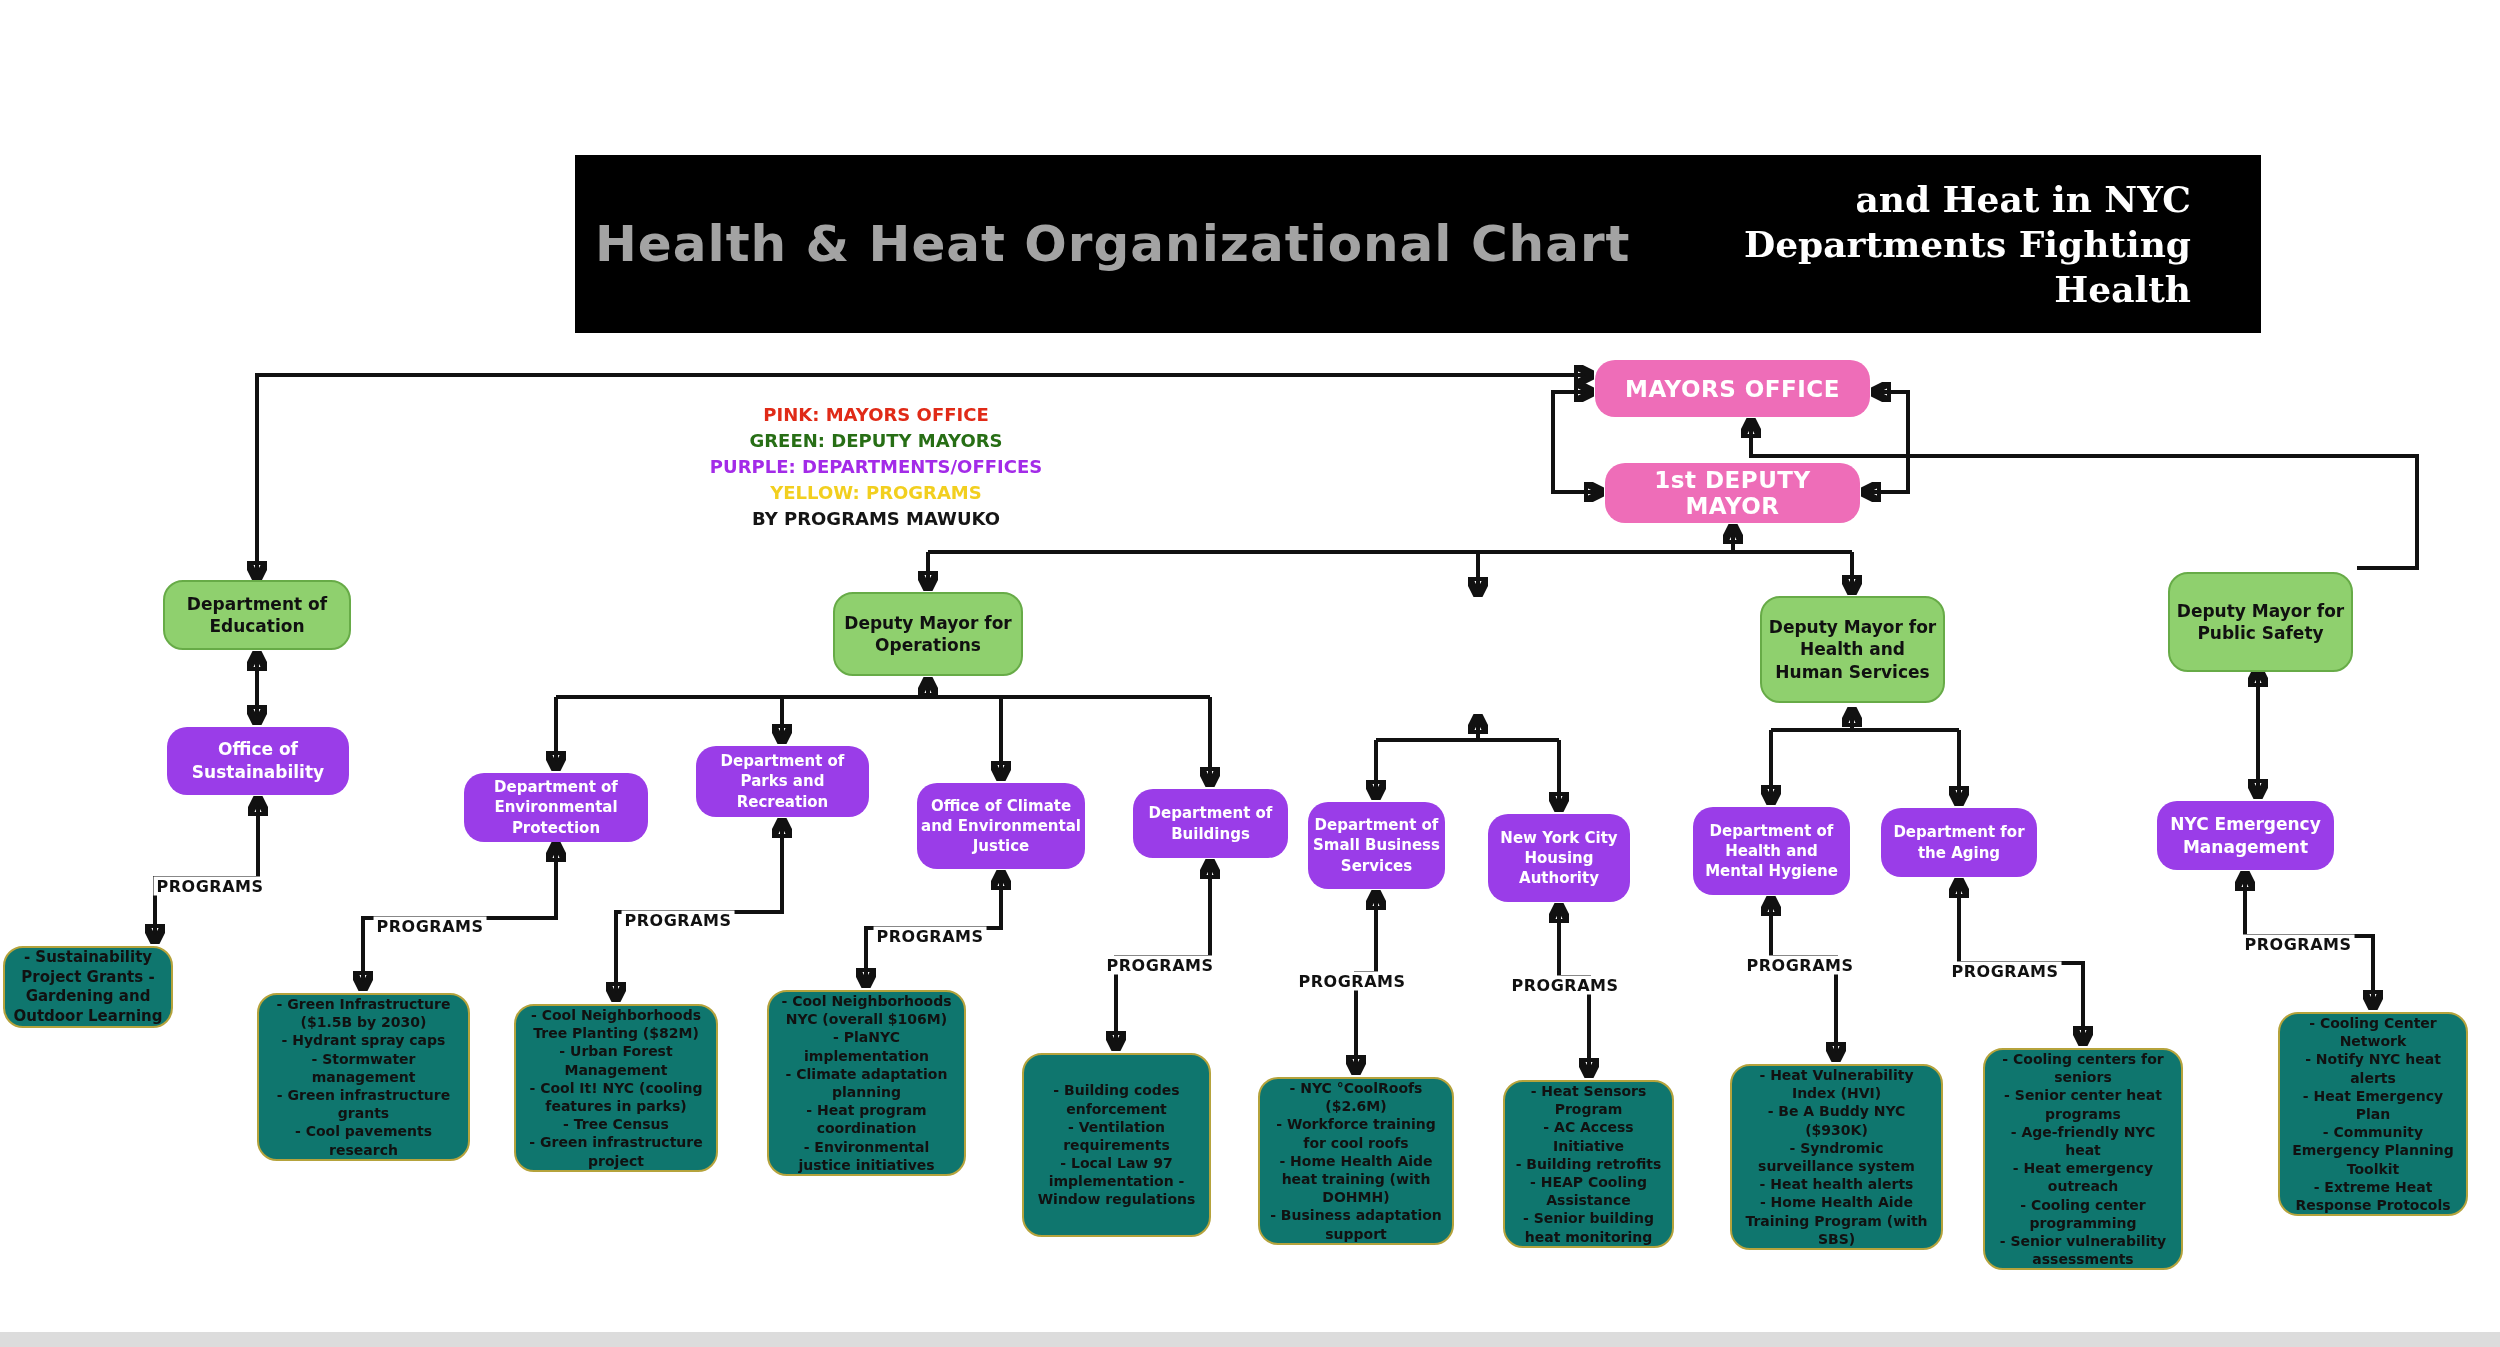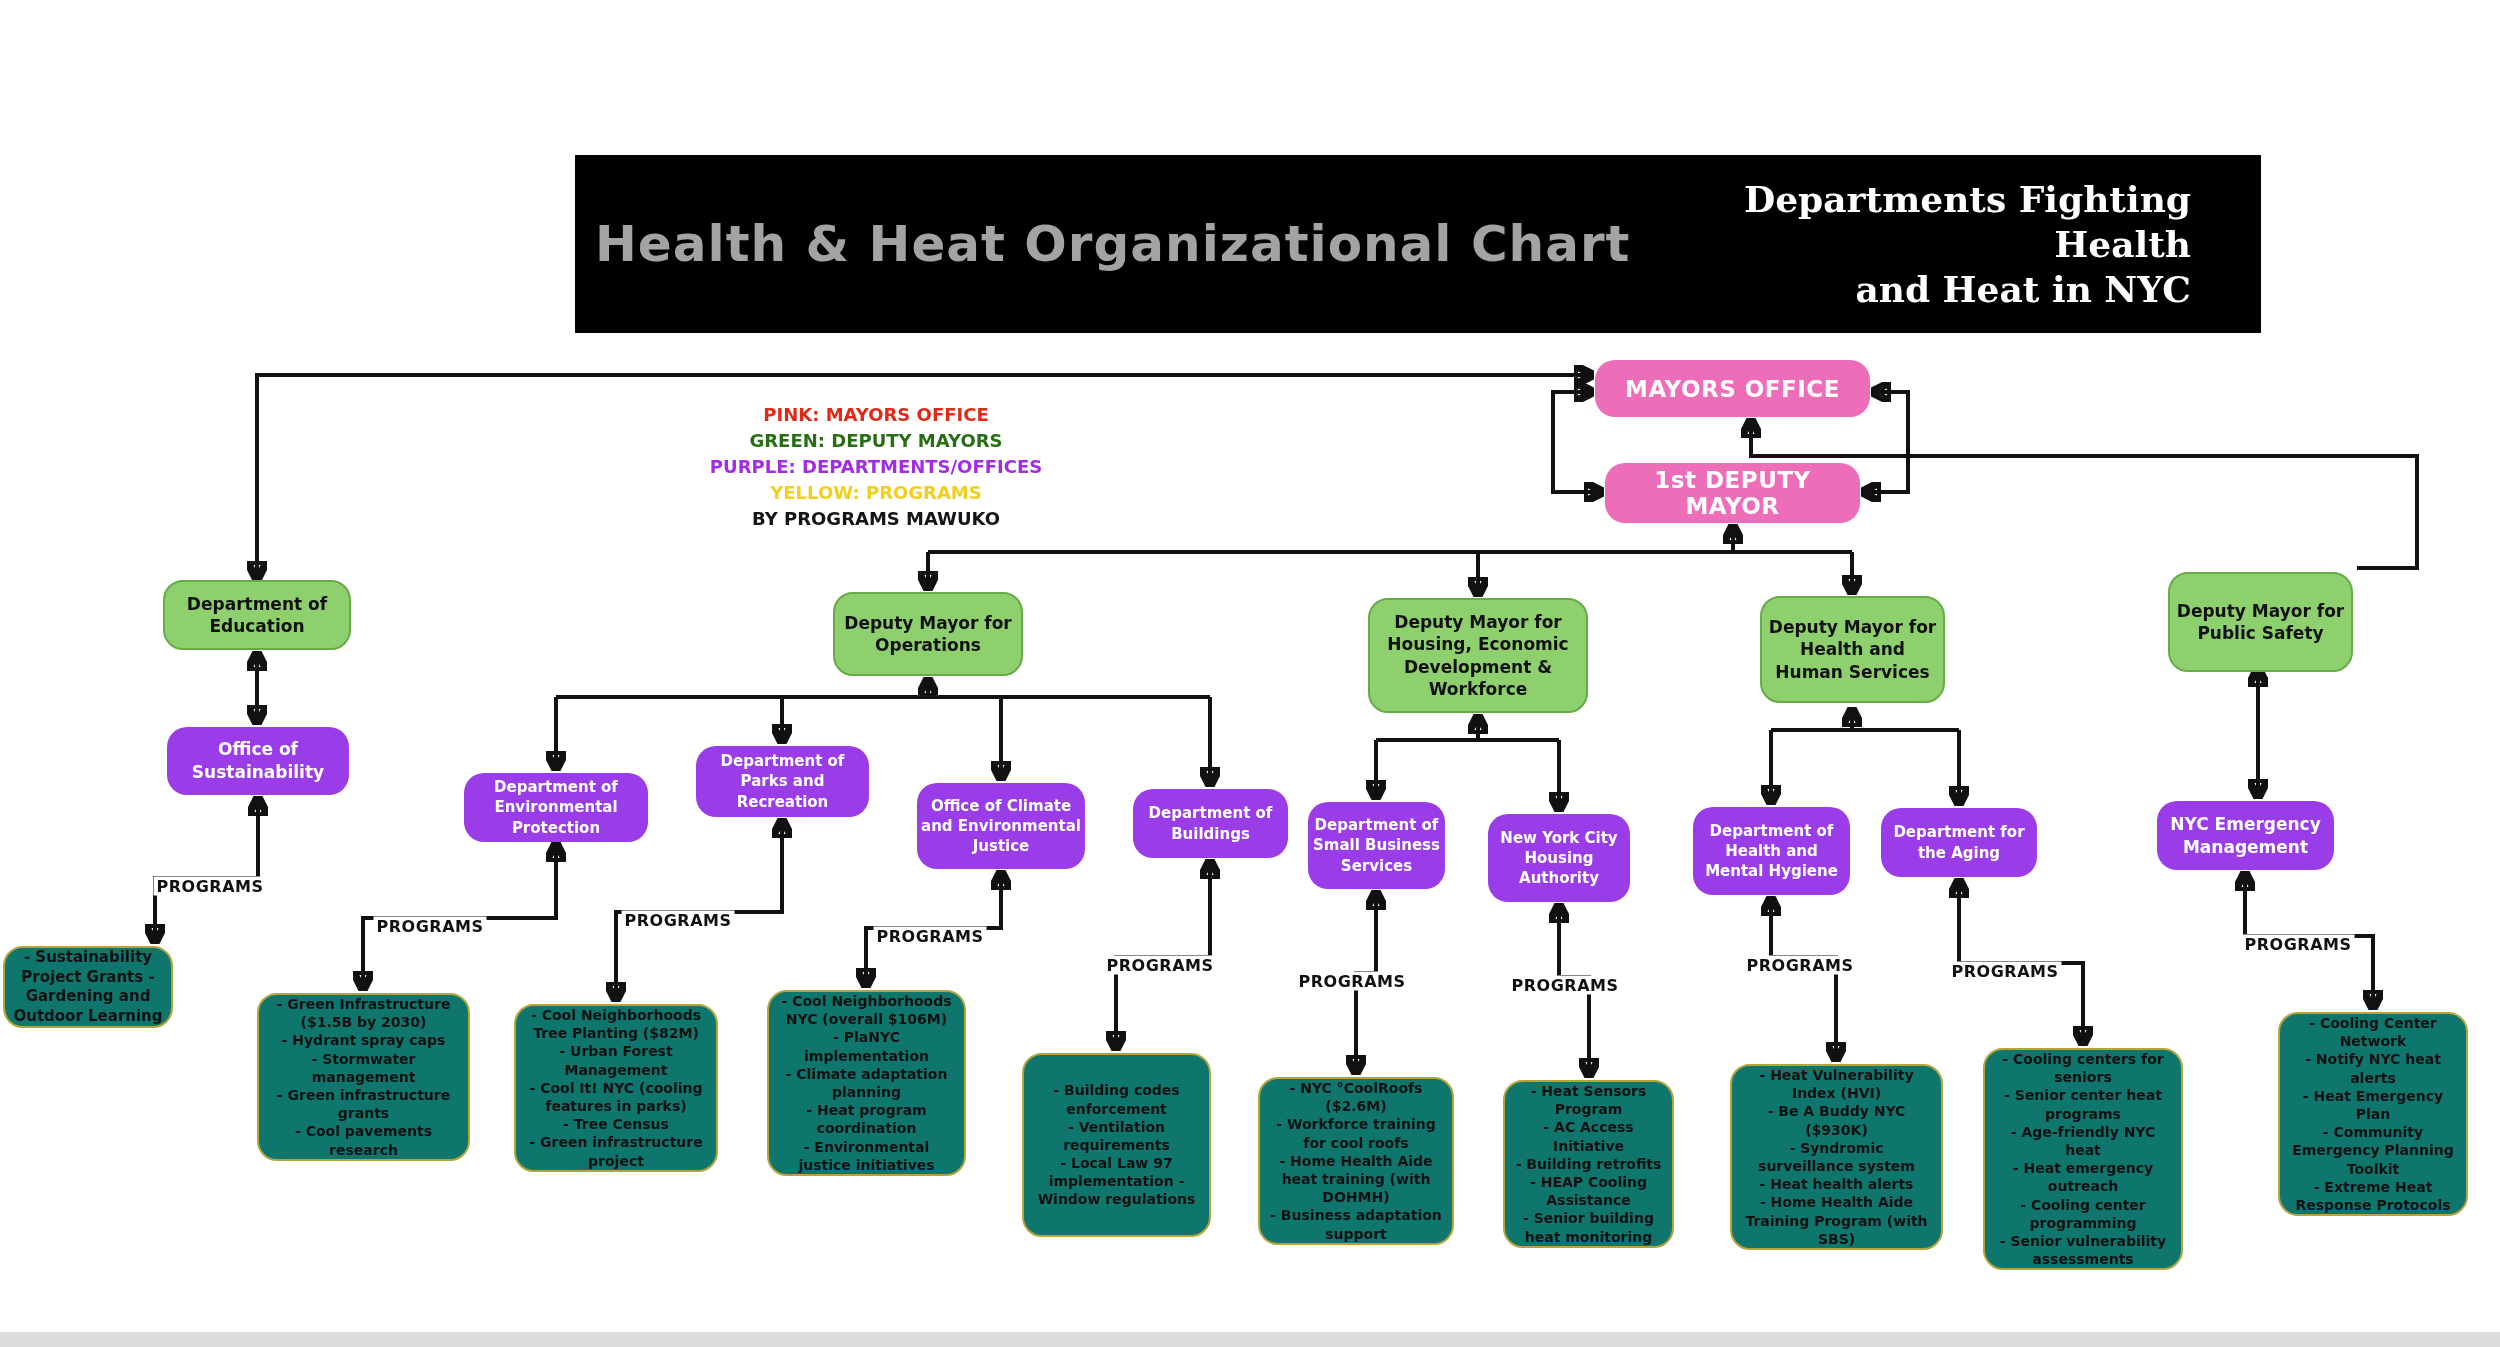--- a/index.html
+++ b/index.html
@@ -87,22 +87,22 @@
     <path d="M 1376 893 V 973 H 1356 V 1072" marker-start="url(#ah)" marker-end="url(#ah)"></path>
     <path d="M 1559 906 V 977 H 1589 V 1075" marker-start="url(#ah)" marker-end="url(#ah)"></path>
     <path d="M 1771 899 V 957 H 1836 V 1059" marker-start="url(#ah)" marker-end="url(#ah)"></path>
     <path d="M 1959 881 V 963 H 2083 V 1043" marker-start="url(#ah)" marker-end="url(#ah)"></path>
     <path d="M 2245 874 V 936 H 2373 V 1007" marker-start="url(#ah)" marker-end="url(#ah)"></path>
   </svg>
 
   <div class="titlebar">
     <div class="title">Health &amp; Heat Organizational Chart</div>
     <div class="subtitle">
+      <div>and Heat in NYC</div>
       <div>Departments Fighting Health</div>
-      <div>and Heat in NYC</div>
     </div>
   </div>
 
   <div class="legend">
     <div style="color: rgb(224, 42, 23);">PINK: MAYORS OFFICE</div>
     <div style="color: rgb(39, 110, 21);">GREEN: DEPUTY MAYORS</div>
     <div style="color: rgb(163, 43, 232);">PURPLE: DEPARTMENTS/OFFICES</div>
     <div style="color: rgb(242, 207, 31);">YELLOW: PROGRAMS</div>
     <div style="color: rgb(21, 21, 21);">BY PROGRAMS MAWUKO</div>
   </div>
@@ -112,23 +112,20 @@
     </div>
   <div class="node pink" style="left:1605px;top:463px;width:255px;height:60px">
       <span>1st DEPUTY MAYOR</span>
     </div>
 
   <div class="node green" style="left:163px;top:580px;width:188px;min-height:70px">
       <span>Department of Education</span>
     </div>
   <div class="node green" style="left:833px;top:592px;width:190px;min-height:84px">
       <span>Deputy Mayor for Operations</span>
-    </div>
-  <div class="node green" style="left:1368px;top:598px;width:220px;min-height:115px">
-      <span>Deputy Mayor for Housing, Economic Development &amp; Workforce</span>
     </div>
   <div class="node green" style="left:1760px;top:596px;width:185px;min-height:107px">
       <span>Deputy Mayor for Health and Human Services</span>
     </div>
   <div class="node green" style="left:2168px;top:572px;width:185px;min-height:100px">
       <span>Deputy Mayor for Public Safety</span>
     </div>
 
   <div class="node purple" style="left:167px;top:727px;width:182px;min-height:68px;font-size:17px">
       <span>Office of Sustainability</span>

